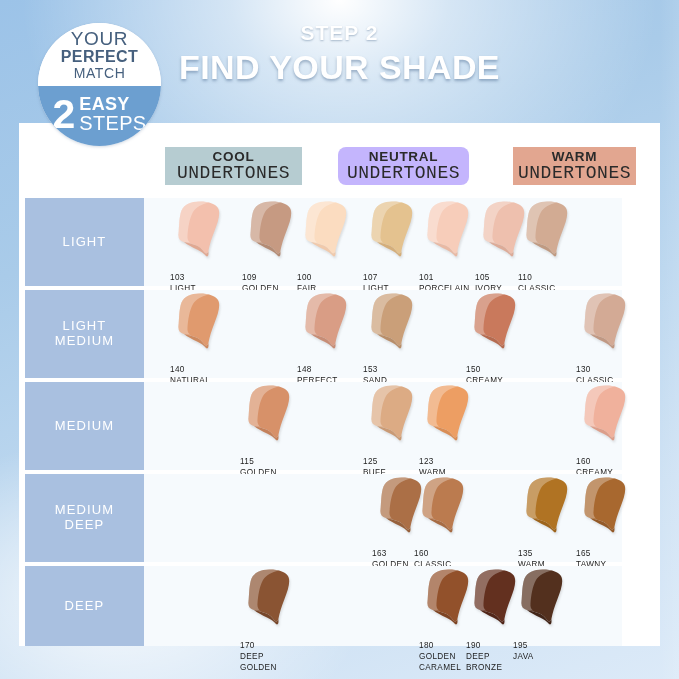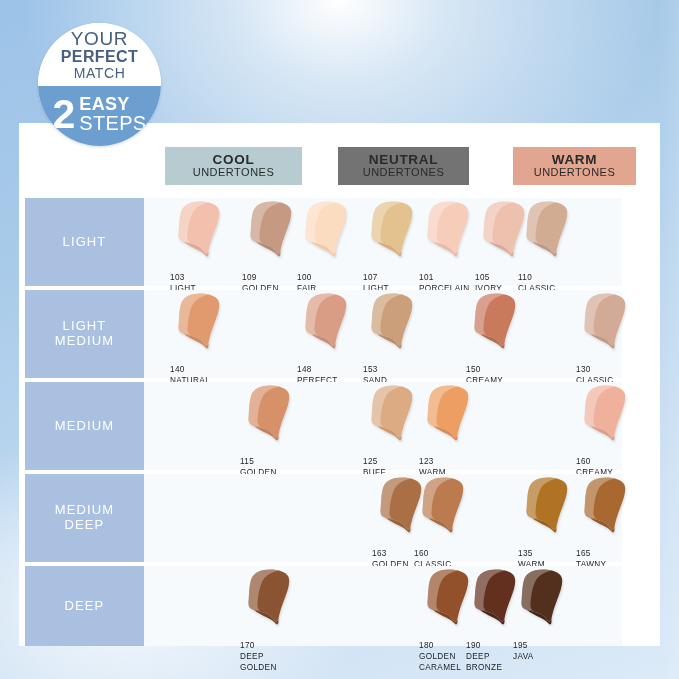--- a/index.html
+++ b/index.html
@@ -61,21 +61,21 @@
     background:#ffffff;
   }
 
   
   .chip{
     position:absolute;height:38px;
     display:flex;flex-direction:column;align-items:center;justify-content:center;
     color:#2a2a2a;line-height:1.04;
   }
   .chip .c-strong{font-size:13.5px;font-weight:bold;letter-spacing:.7px;text-align:right;}
-  .chip .c-sub{font-size:11px;letter-spacing:.5px;}
+  .chip .c-sub{font-size:18px;letter-spacing:.5px;font-family:Liberation Mono, monospace;}
 
   
   .row{position:absolute;left:25px;width:597px;background:#f6fafd;}
   .rowlabel{
     position:absolute;left:0;top:0;width:119px;height:100%;
     background:#a9c0e0;color:#ffffff;
     display:flex;flex-direction:column;align-items:center;justify-content:center;
     line-height:1.12;font-size:13px;letter-spacing:1.1px;
   }
 
@@ -94,20 +94,22 @@
   .edge-r{position:absolute;right:0;top:0;width:19px;height:679px;
     background:linear-gradient(90deg,rgba(255,255,255,0) 0%,rgba(255,255,255,.10) 100%);
     pointer-events:none;}
 </style>
 </head>
 <body>
 
 <div id="stage">
 
   <div class="hdr">
+    <div class="step">STEP 2</div>
+    <div class="title">FIND YOUR SHADE</div>
   </div>
 
   <div class="badge">
     <div class="top">
       <div class="b-your">YOUR</div>
       <div class="b-perfect">PERFECT</div>
       <div class="b-match">MATCH</div>
     </div>
     <div class="bot">
       <div class="b-two">2</div>
@@ -118,21 +120,21 @@
     </div>
   </div>
 
   <div class="card"></div>
 
   <div id="chips">
       <div class="chip" style="left: 165px; top: 147px; width: 137px; background: rgb(182, 204, 209);">
         <div class="c-strong">COOL</div>
         <div class="c-sub">UNDERTONES</div>
       </div>
-      <div class="chip" style="left: 338px; top: 147px; width: 131px; background: #737373;">
+      <div class="chip" style="left: 338px; top: 147px; width: 131px; background: #c4b5fd; border-radius: 8px;">
         <div class="c-strong">NEUTRAL</div>
         <div class="c-sub">UNDERTONES</div>
       </div>
       <div class="chip" style="left: 513px; top: 147px; width: 123px; background: rgb(226, 166, 144);">
         <div class="c-strong">WARM</div>
         <div class="c-sub">UNDERTONES</div>
       </div>
     </div>
   <div id="rows">
       <div class="row" style="top: 198px; height: 88px;">

